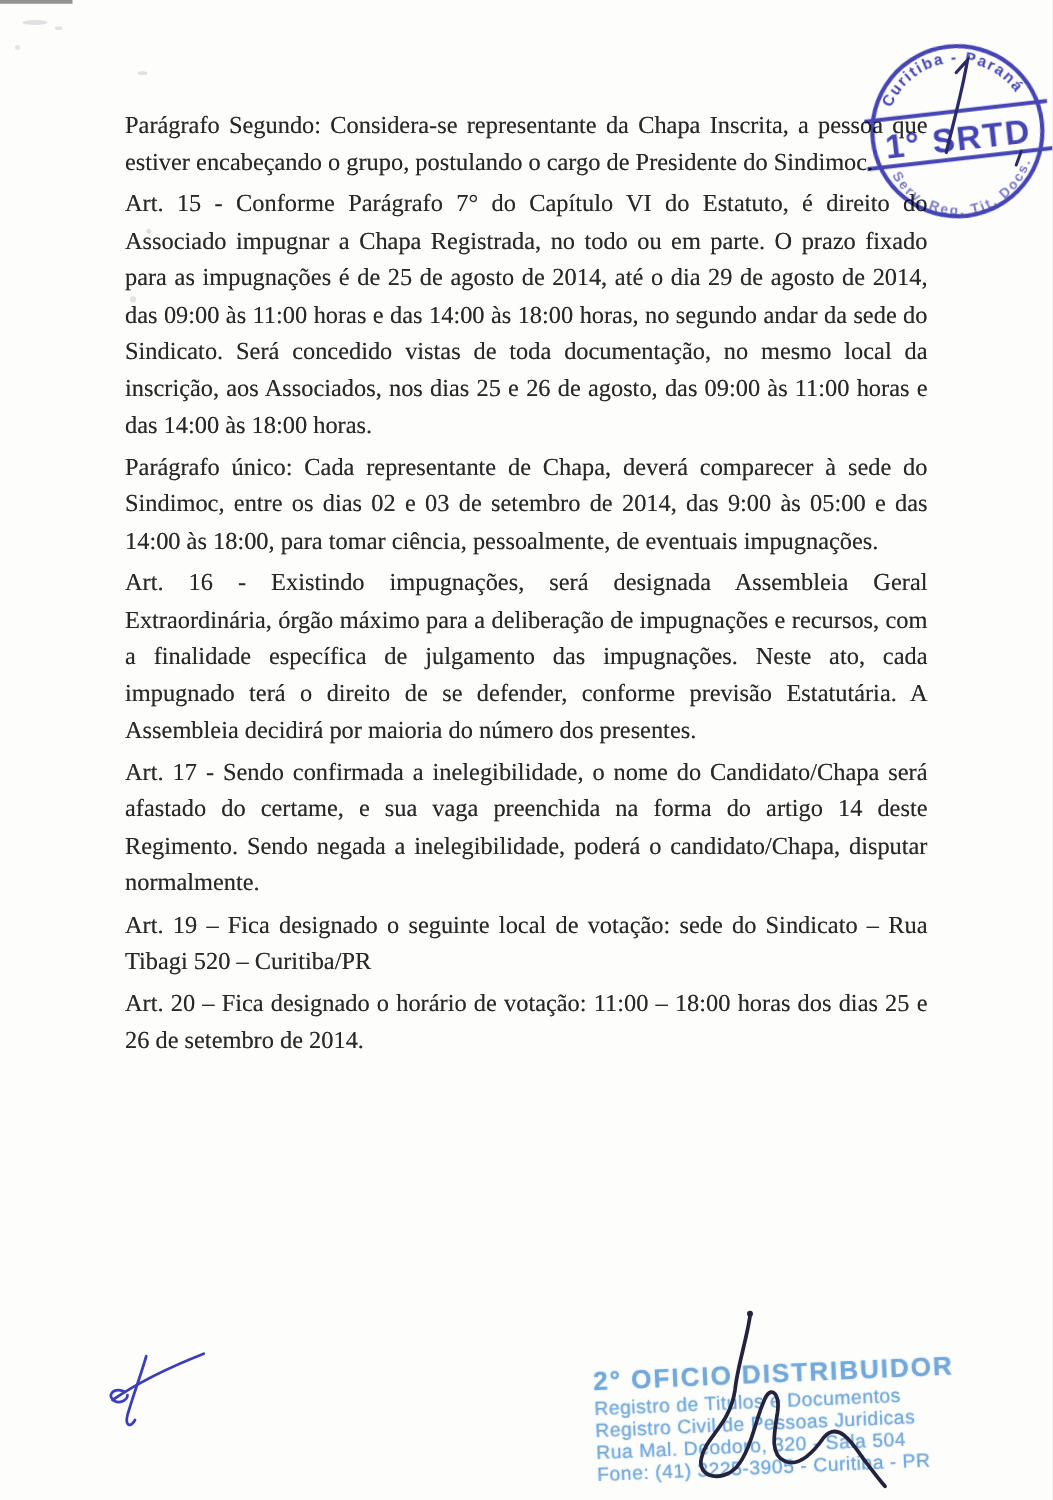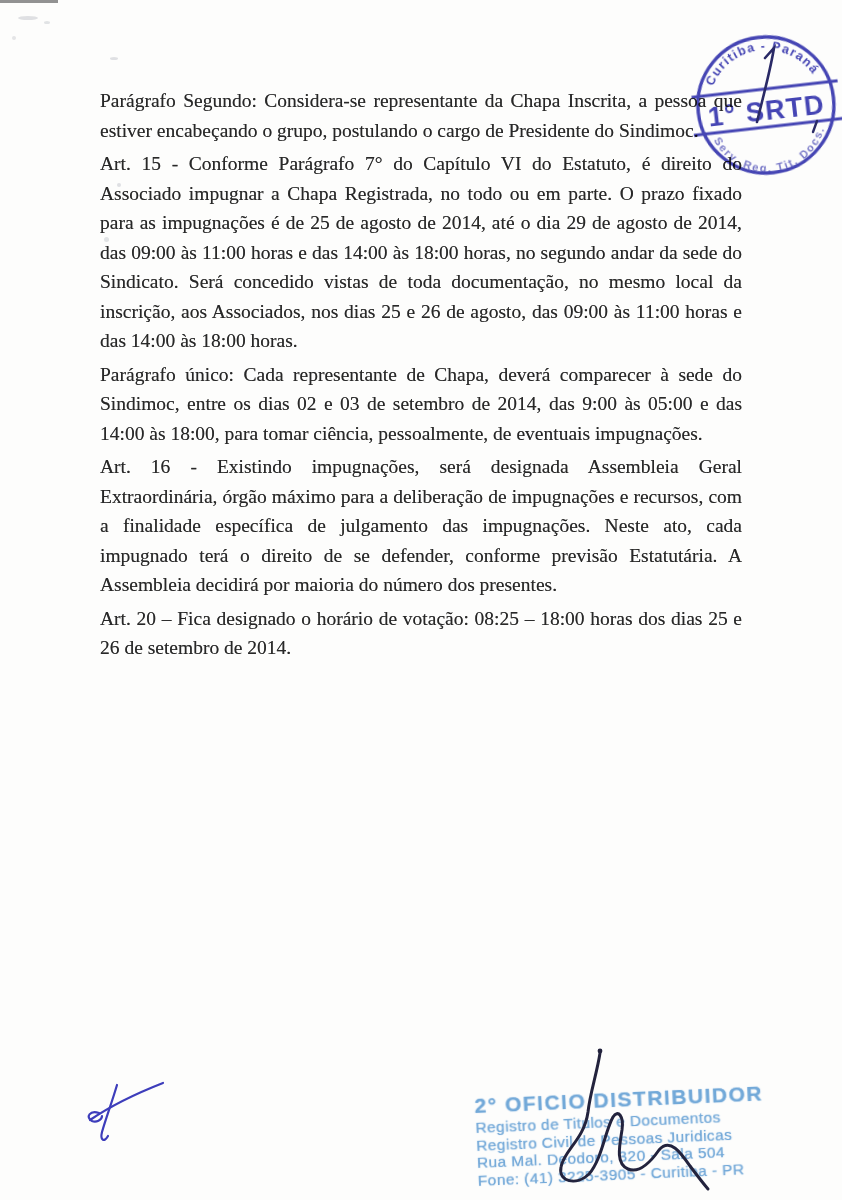--- a/index.html
+++ b/index.html
@@ -59,21 +59,23 @@
     <div class="smudge" style="left:117px;top:183px;width:4px;height:4px;opacity:.30"></div>
     <div class="smudge" style="left:104px;top:237px;width:5px;height:5px;opacity:.28"></div>
     <div class="smudge" style="left:100px;top:251px;width:3px;height:3px;opacity:.25"></div>
   </div>
 
   <div class="textblock">
     <p>Parágrafo Segundo: Considera-se representante da Chapa Inscrita, a pessoa que estiver encabeçando o grupo, postulando o cargo de Presidente do Sindimoc.</p>
     <p>Art. 15 - Conforme Parágrafo 7° do Capítulo VI do Estatuto, é direito do Associado impugnar a Chapa Registrada, no todo ou em parte. O prazo fixado para as impugnações é de 25 de agosto de 2014, até o dia 29 de agosto de 2014, das 09:00 às 11:00 horas e das 14:00 às 18:00 horas, no segundo andar da sede do Sindicato. Será concedido vistas de toda documentação, no mesmo local da inscrição, aos Associados, nos dias 25 e 26 de agosto, das 09:00 às 11:00 horas e das 14:00 às 18:00 horas.</p>
     <p>Parágrafo único: Cada representante de Chapa, deverá comparecer à sede do Sindimoc, entre os dias 02 e 03 de setembro de 2014, das 9:00 às 05:00 e das 14:00 às 18:00, para tomar ciência, pessoalmente, de eventuais impugnações.</p>
     <p>Art. 16 - Existindo impugnações, será designada Assembleia Geral Extraordinária, órgão máximo para a deliberação de impugnações e recursos, com a finalidade específica de julgamento das impugnações. Neste ato, cada impugnado terá o direito de se defender, conforme previsão Estatutária. A Assembleia decidirá por maioria do número dos presentes.</p>
-    <p>Art. 20 – Fica designado o horário de votação: 08:25 – 18:00 horas dos dias 25 e 26 de setembro de 2014.</p>
+    <p>Art. 17 - Sendo confirmada a inelegibilidade, o nome do Candidato/Chapa será afastado do certame, e sua vaga preenchida na forma do artigo 14 deste Regimento. Sendo negada a inelegibilidade, poderá o candidato/Chapa, disputar normalmente.</p>
+    <p>Art. 19 – Fica designado o seguinte local de votação: sede do Sindicato – Rua Tibagi 520 – Curitiba/PR</p>
+    <p>Art. 20 – Fica designado o horário de votação: 11:00 – 18:00 horas dos dias 25 e 26 de setembro de 2014.</p>
   </div>
 
   <svg class="round-stamp" viewBox="0 0 154 152">
     <defs>
       <path id="arcTop" d="M 20 77 A 57 57 0 0 1 134 77" fill="none"></path>
       <path id="arcBottom" d="M 17 82 A 60 60 0 0 0 137 82" fill="none"></path>
     </defs>
     <circle cx="77" cy="75" r="68" fill="none" stroke="#3b3bb2" stroke-width="3.4"></circle>
     <line x1="4" y1="59" x2="151" y2="59" stroke="#3b3bb2" stroke-width="3.2"></line>
     <line x1="2" y1="97" x2="152" y2="97" stroke="#3b3bb2" stroke-width="3.2"></line>

